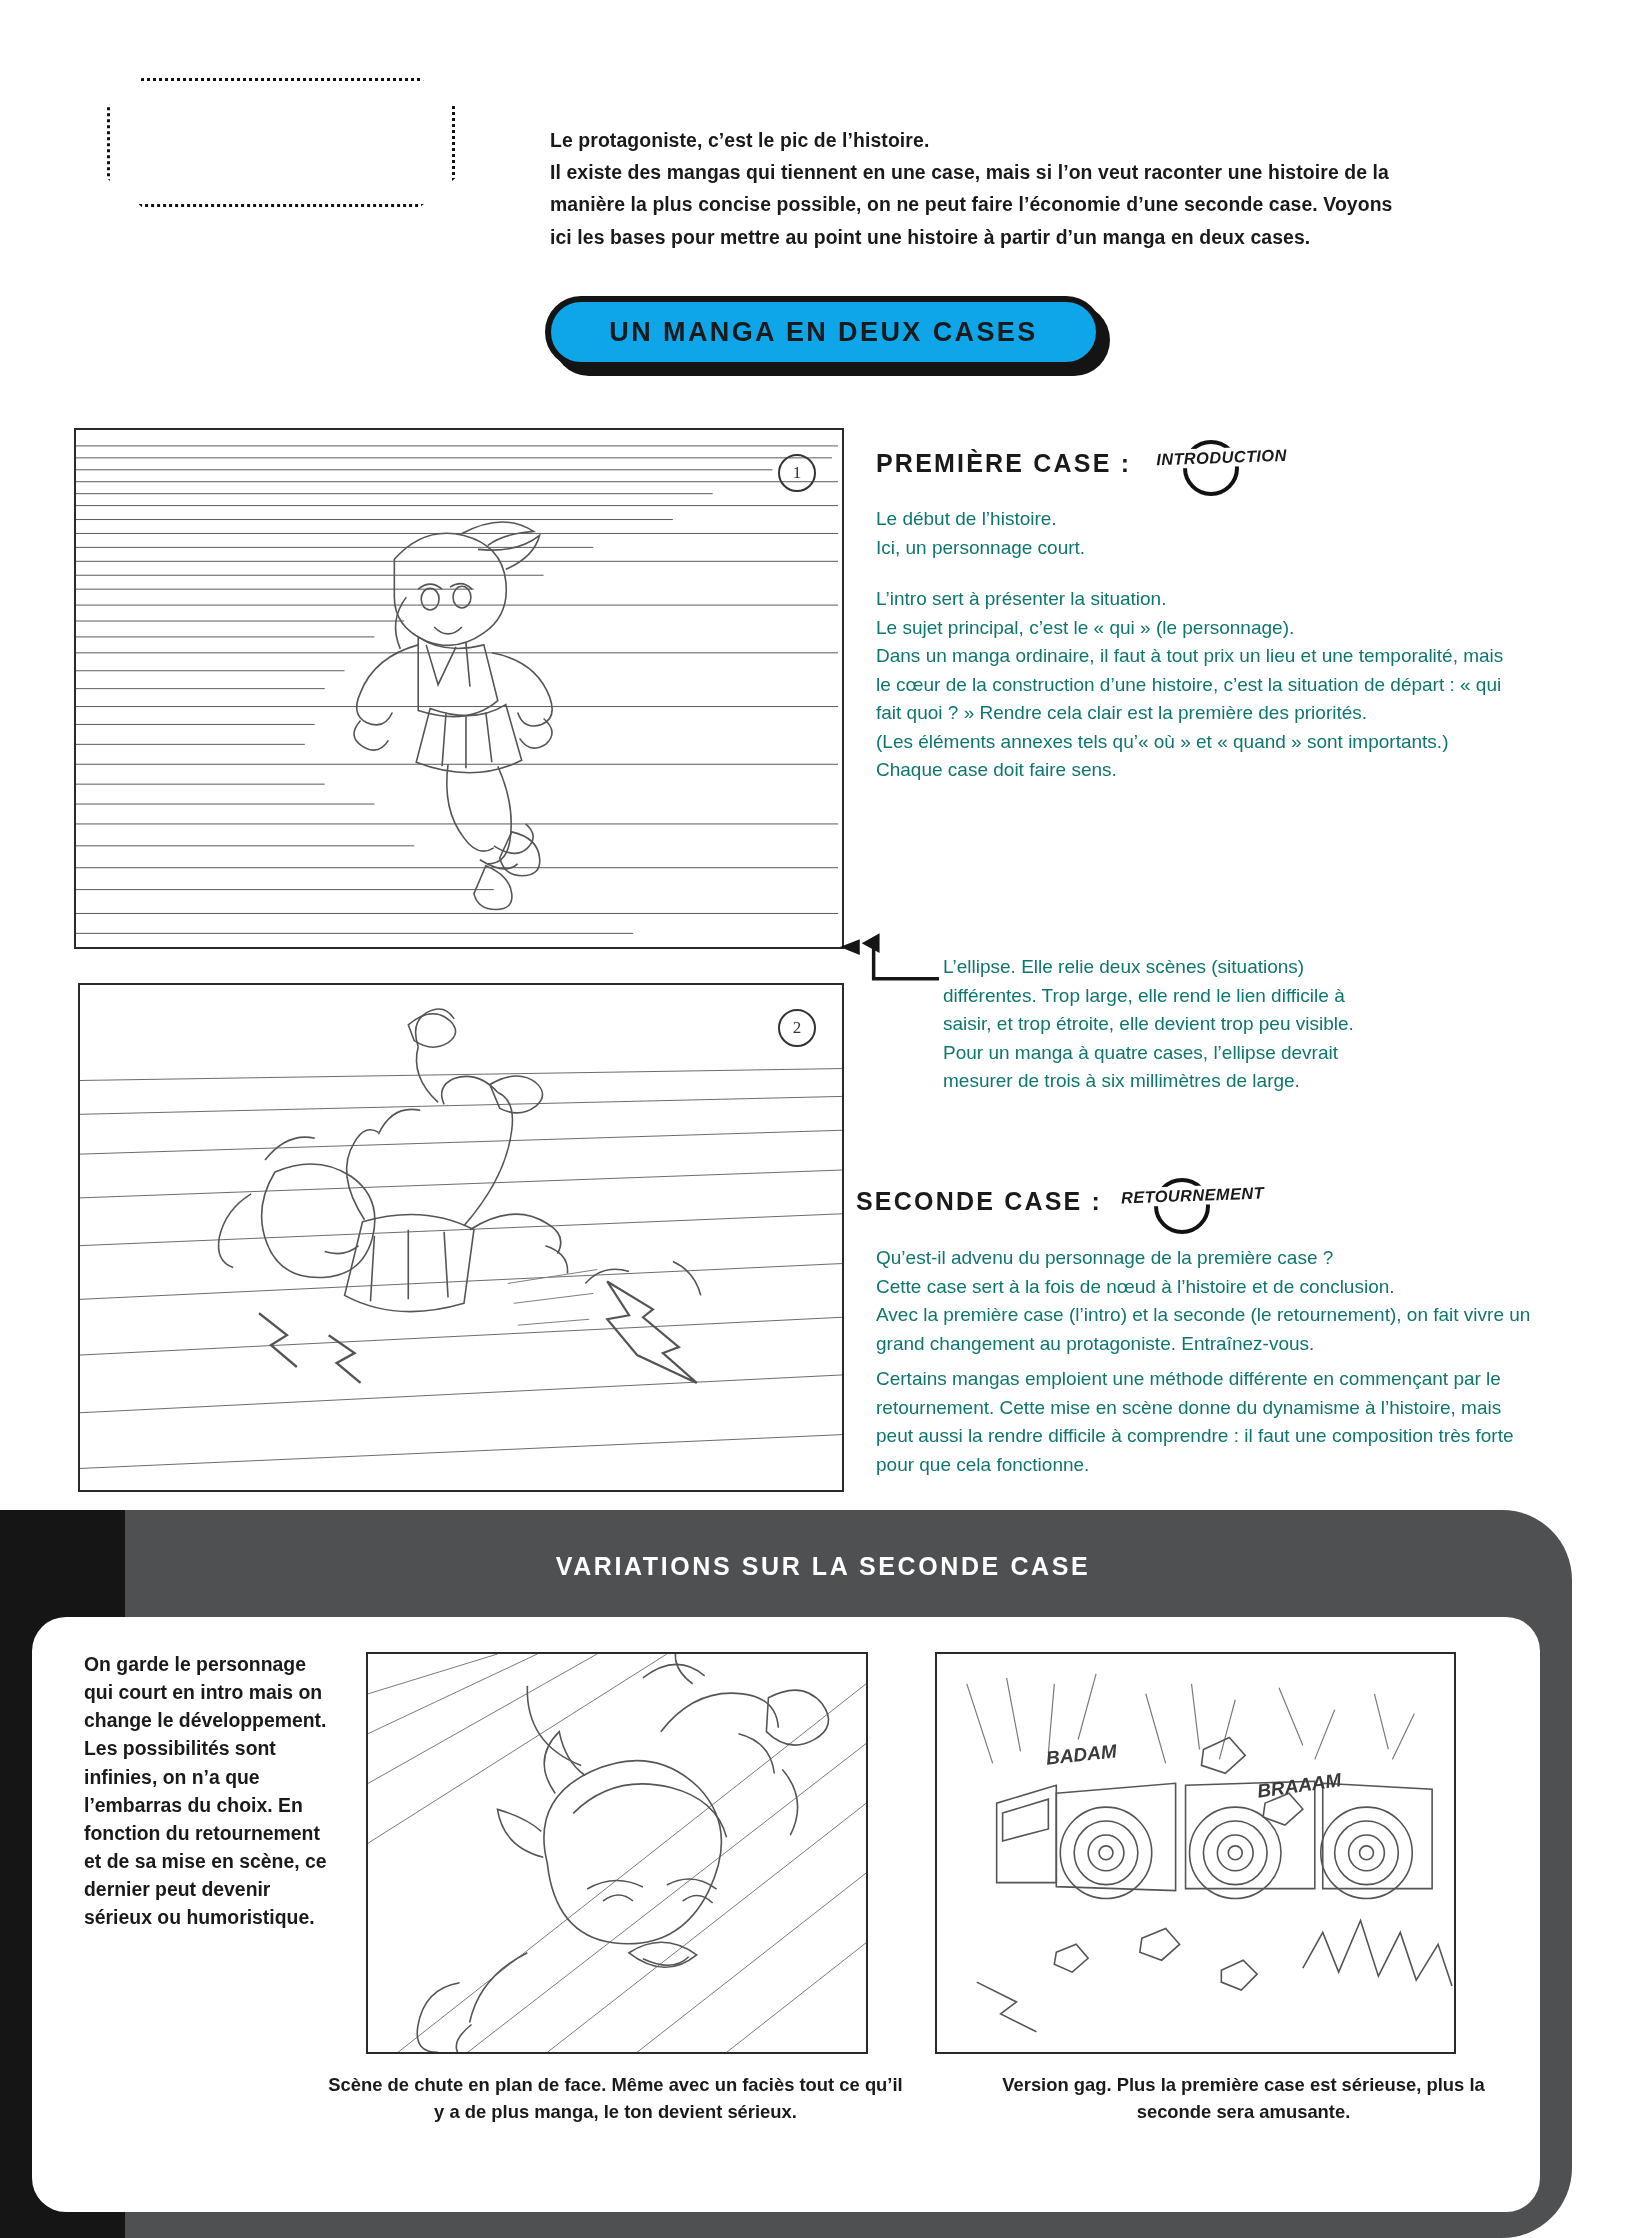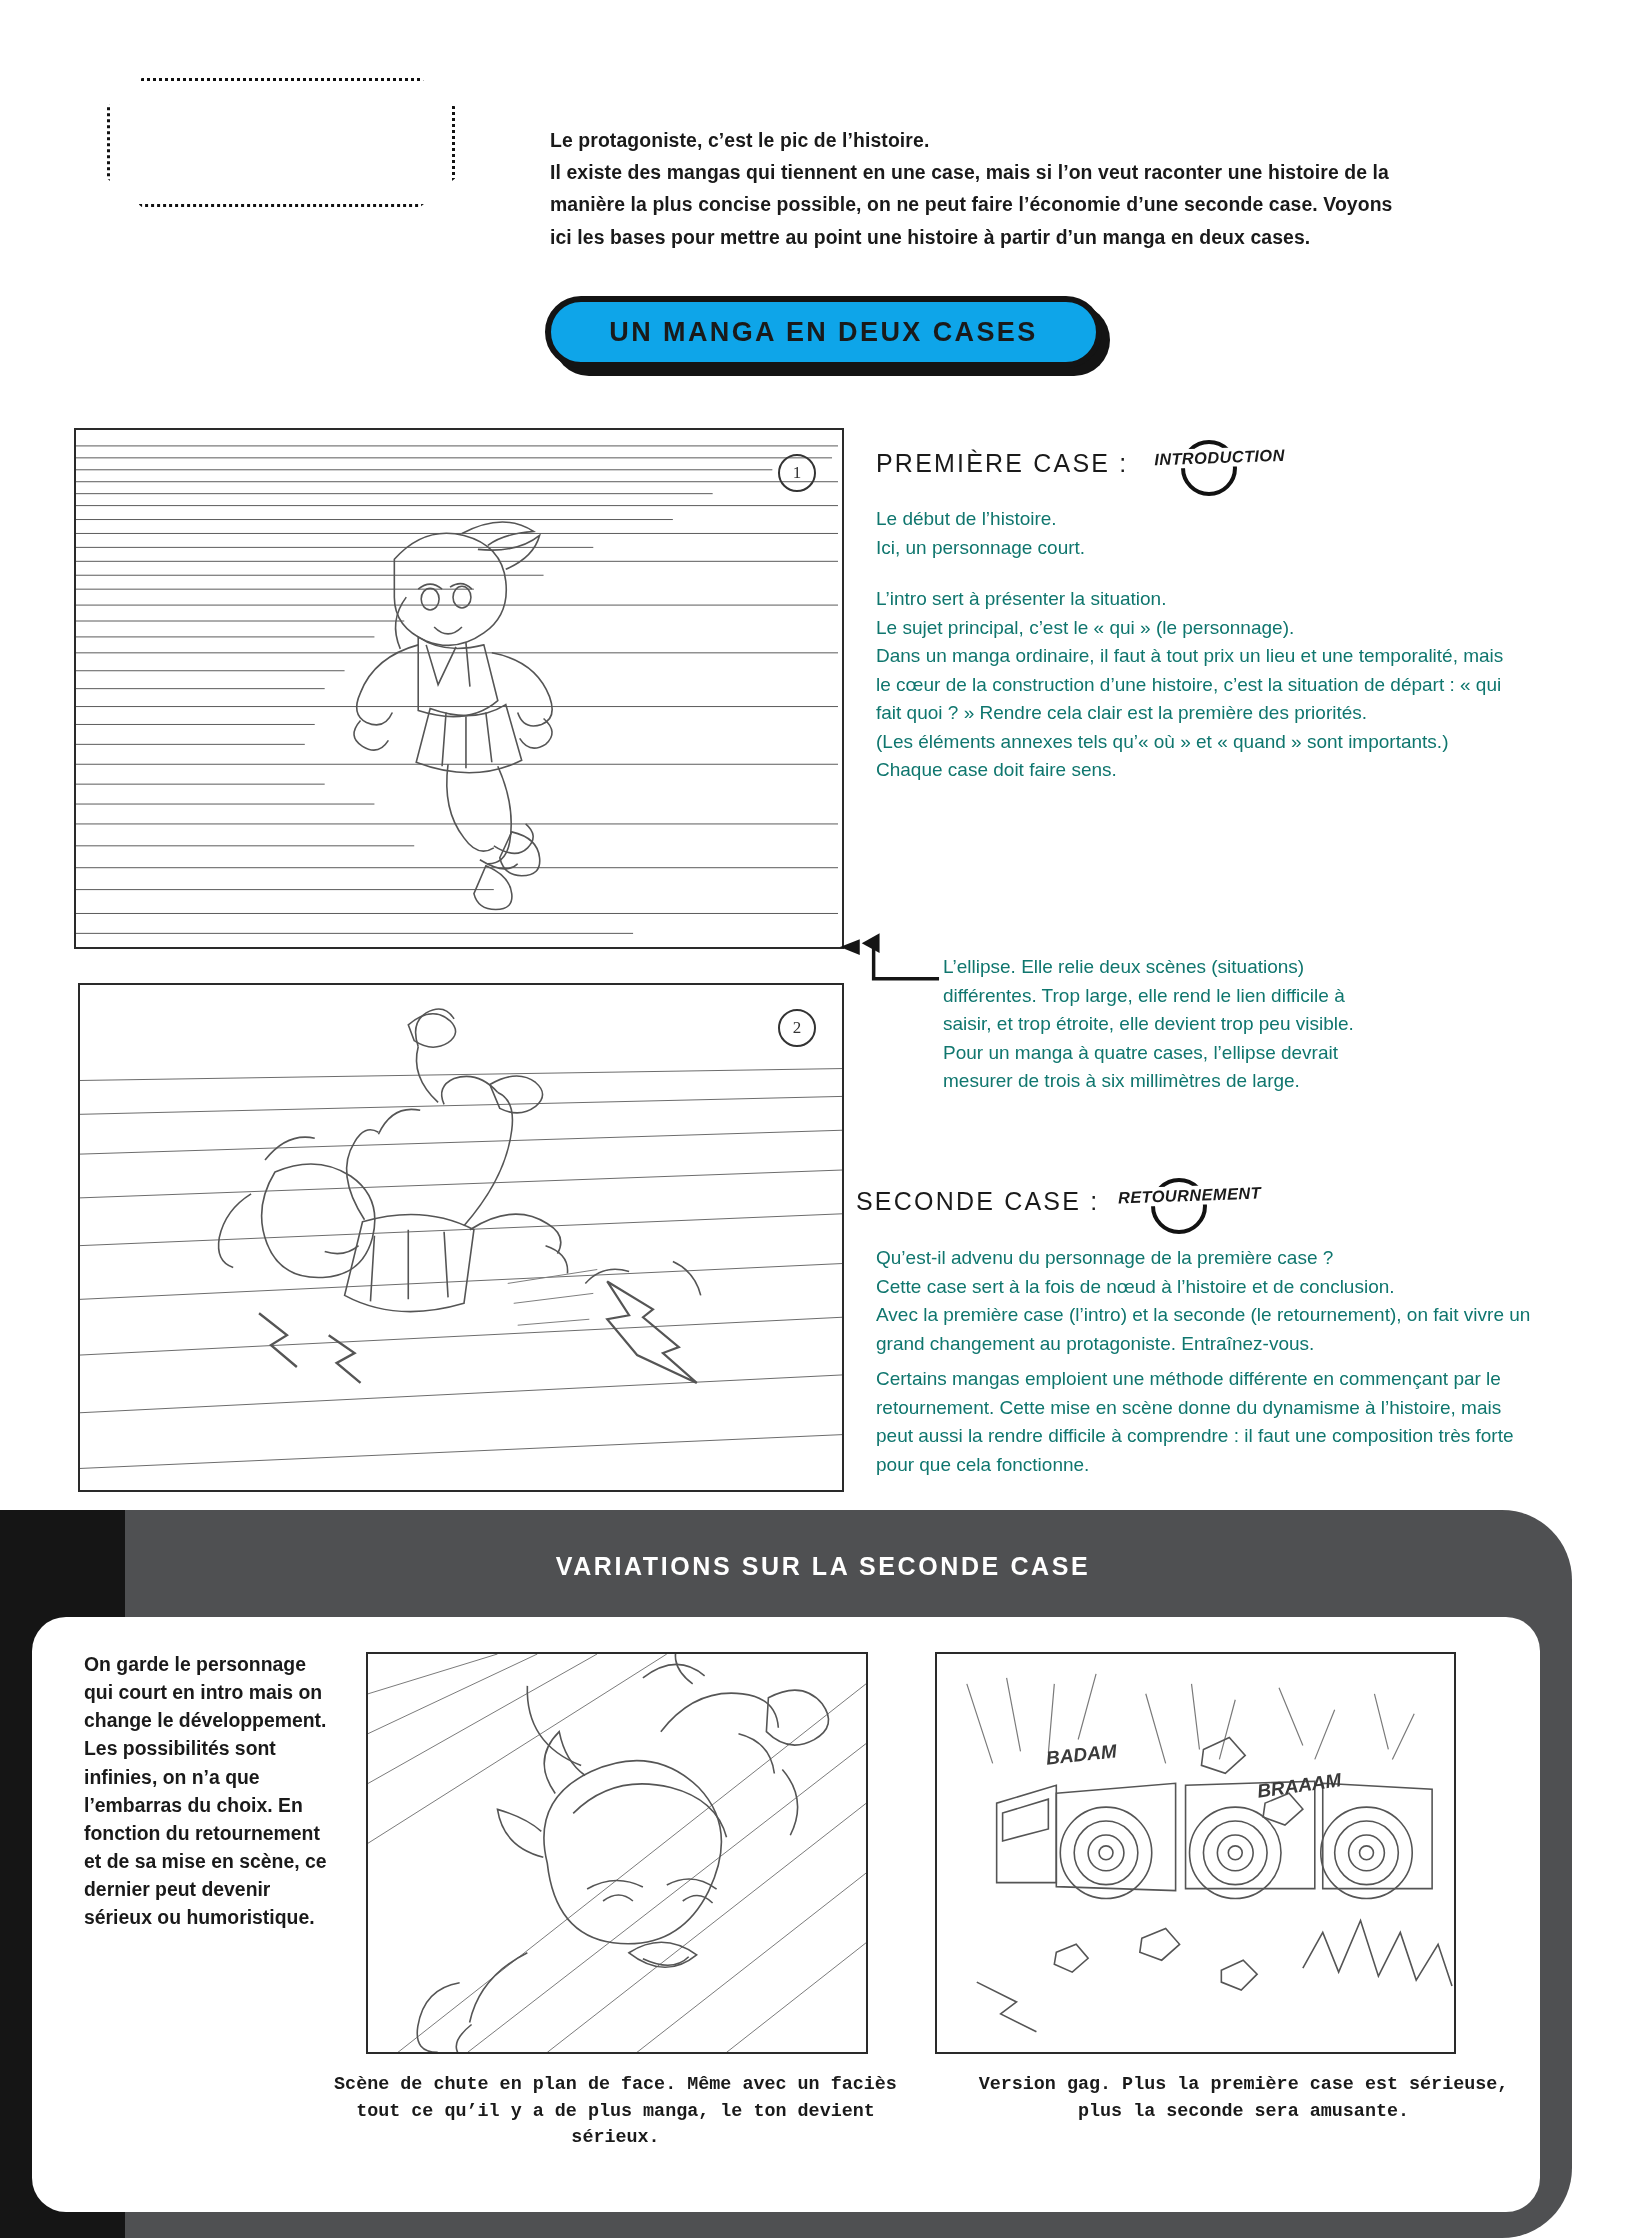--- a/index.html
+++ b/index.html
@@ -90,21 +90,21 @@
   #panel2{ left:78px; top:983px; width:762px; height:505px; }
 
   
   .pencil { stroke:#555; fill:none; stroke-width:1.6; }
 
   
   .case-head{
     position:absolute; display:flex; align-items:center; gap:16px;
   }
   .case-head .label{
-    font-size:25px; letter-spacing:2.2px; font-weight:normal;
+    font-size:25px; letter-spacing:2.2px; font-weight:bold;
   }
   .stamp{
     position:relative; width:149px; height:54px;
   }
   .stamp .ring{
     position:absolute; left:36px; top:4px; width:48px; height:48px;
     border:4px solid #121212; border-radius:50%;
   }
   .stamp .word{
     position:absolute; left:0; top:12px; width:149px;
@@ -155,21 +155,21 @@
     font-family:"Liberation Sans Narrow","Liberation Sans",sans-serif;
   }
   .var-panel{
     position:absolute; border:2px solid #2a2a2a; background:#fff; overflow:hidden;
   }
   #var-panel-a{ left:366px; top:1652px; width:498px; height:398px; }
   #var-panel-b{ left:935px; top:1652px; width:517px; height:398px; }
   .var-caption{
     position:absolute; text-align:center; font-size:18.4px; line-height:1.45;
     font-weight:bold;
-    font-family:Liberation Mono, monospace;
+    font-family:Liberation Sans, sans-serif;
   }
   #cap-a{ left:328px; top:2072px; width:575px; }
   #cap-b{ left:975px; top:2072px; width:537px; }
 
   .sfx{
     position:absolute; font-style:italic; font-weight:bold; color:#3a3a3a;
     font-family:"Liberation Sans Narrow","Liberation Sans",sans-serif;
   }
 </style>
 </head>

